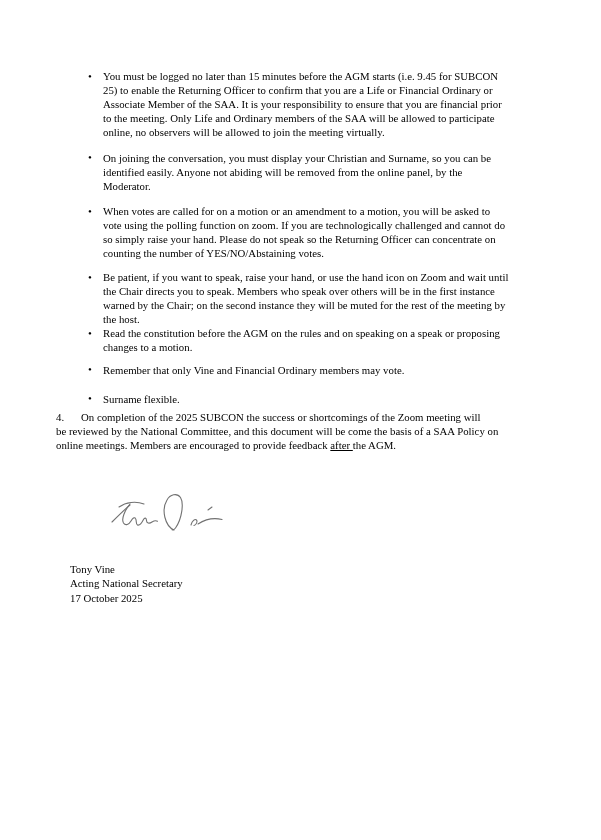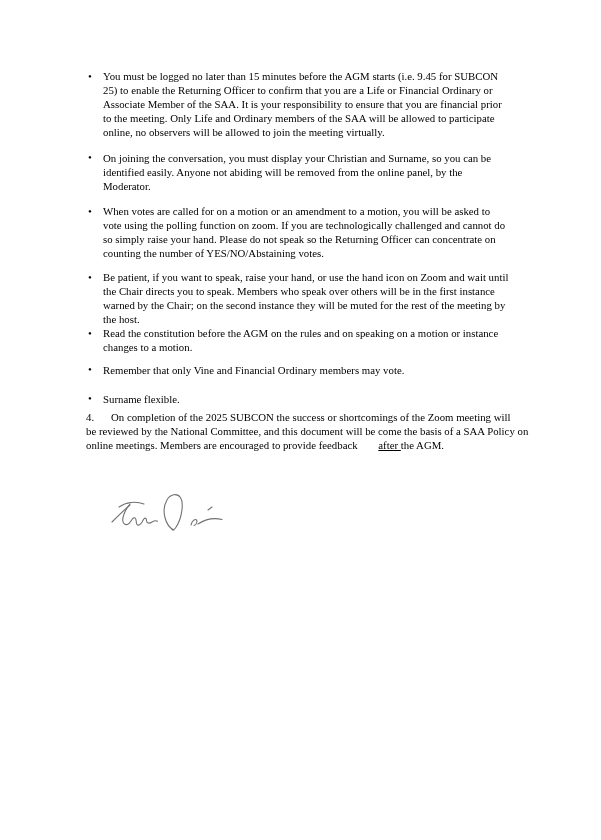--- a/index.html
+++ b/index.html
@@ -43,32 +43,31 @@
     top: -0.5px;
     font-size: 11px;
   }
   .bullet-text {
     display: block;
     white-space: pre-line;
   }
   .para {
     position: absolute;
     top: 410px;
-    left: 86px;
+    left: 56px;
     width: 505px;
     white-space: pre-line;
   }
   .para-num {
     display: inline-block;
     width: 25px;
     white-space: normal;
   }
   .underlined {
     text-decoration: underline;
-    margin-left: 18px;
   }
   .sig {
     position: absolute;
     left: 104px;
     top: 491px;
   }
   .signoff {
     position: absolute;
     left: 70px;
     top: 561.5px;
@@ -105,21 +104,21 @@
       </li>
       <li>
         <span class="bullet-marker">•</span>
         <span class="bullet-text">Be patient, if you want to speak, raise your hand, or use the hand icon on Zoom and wait until
 the Chair directs you to speak. Members who speak over others will be in the first instance
 warned by the Chair; on the second instance they will be muted for the rest of the meeting by
 the host.</span>
       </li>
       <li>
         <span class="bullet-marker">•</span>
-        <span class="bullet-text">Read the constitution before the AGM on the rules and on speaking on a motion or instance
+        <span class="bullet-text">Read the constitution before the AGM on the rules and on speaking on a speak or proposing
 changes to a motion.</span>
       </li>
       <li>
         <span class="bullet-marker">•</span>
         <span class="bullet-text">Remember that only Vine and Financial Ordinary members may vote.</span>
       </li>
       <li>
         <span class="bullet-marker">•</span>
         <span class="bullet-text">Surname flexible.</span>
       </li>
@@ -132,14 +131,19 @@
   <svg class="sig" width="125" height="48" viewBox="0 0 125 48" fill="none" stroke="#717171" stroke-width="1.1" stroke-linecap="round" stroke-linejoin="round">
     <path d="M8,31 C13,26 19,20 26,14"></path>
     <path d="M15,16 C22,11 32,10 40,13"></path>
     <path d="M26,13 C21,19 17,28 19.5,32 C21.5,35 25,33.5 27,30 C28.5,27.5 30.5,25.5 31.5,27.5 C33,30 31.5,33 33.5,34 C36,35 38.5,30.5 39.5,28.5 C40.5,26.5 42.5,26.5 42.5,29.5 C42.5,32 45,33 48,31 C50,29.7 52,29.3 53.5,30.2"></path>
     <path d="M70,39 C61,35 57,19 63,9 C66,3.5 73,1.5 76.5,6.5 C80,12 78,28 71.5,37 C70.8,38 69.5,39.3 68,38.8"></path>
     <path d="M87,34 C88,30 91,27.5 92.5,29 C94,30.5 92,34 90,34.5"></path>
     <path d="M104,19 l4,-3"></path>
     <path d="M94,33 C101,28.5 110,26.5 118,28.5"></path>
   </svg>
 
+  <div class="signoff">
+    <div>Tony Vine</div>
+    <div>Acting National Secretary</div>
+    <div>17 October 2025</div>
+  </div>
 
 </div>
 
 </body></html>

